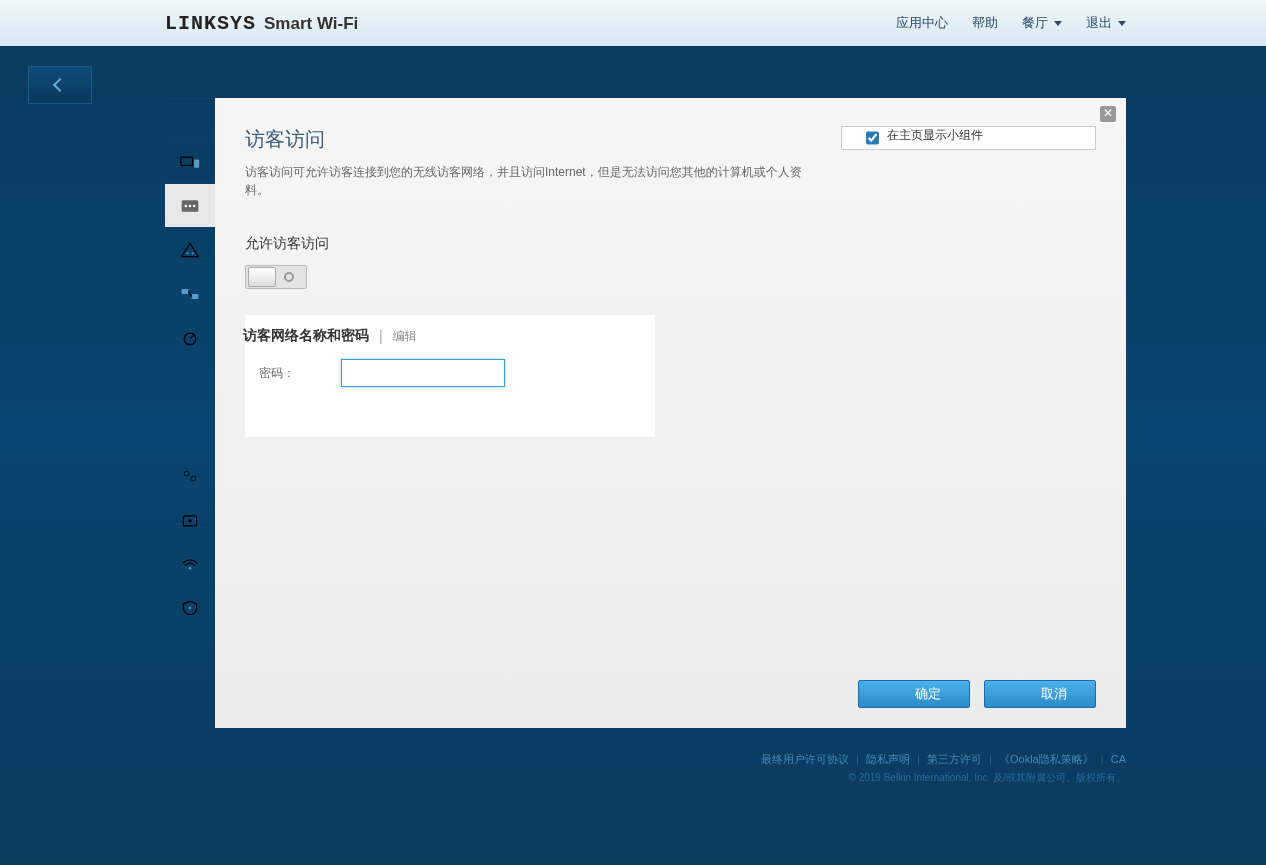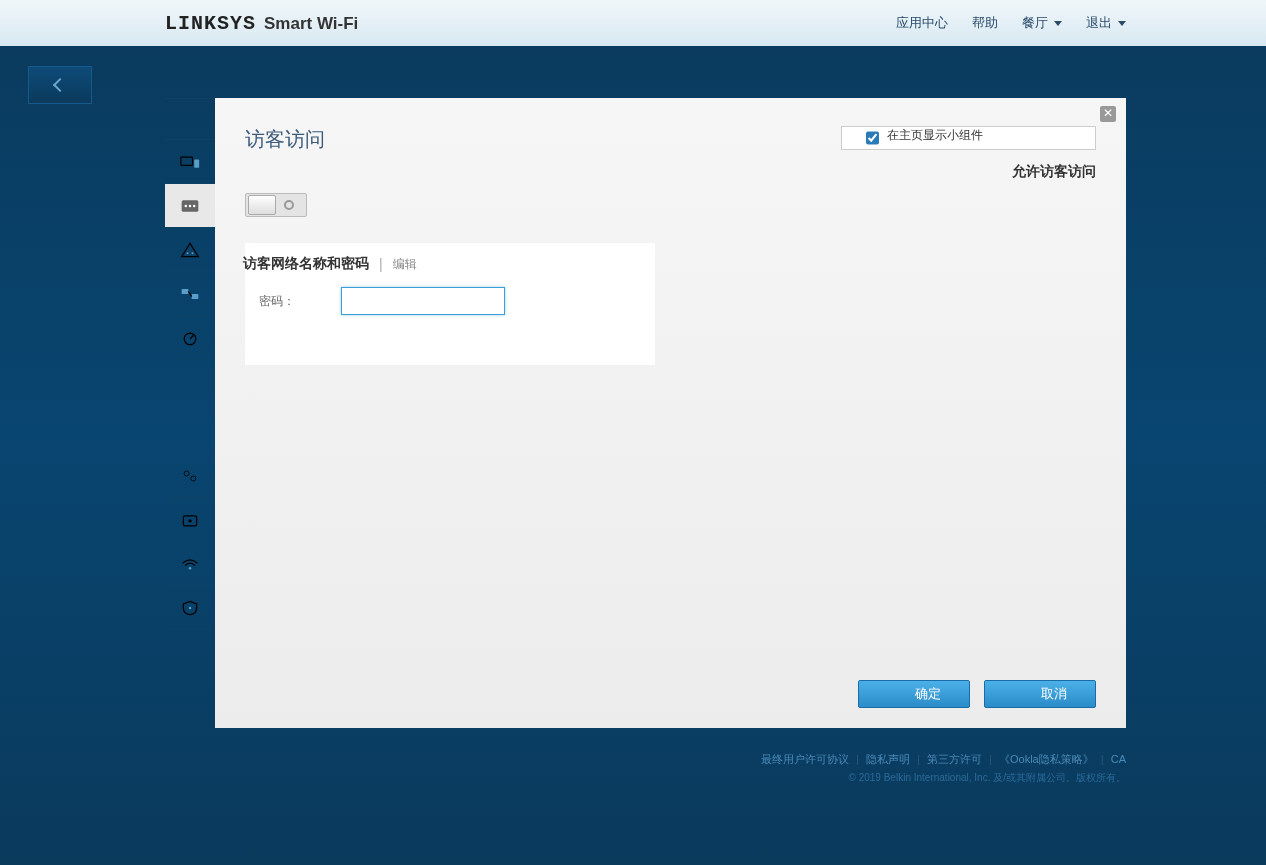--- a/index.html
+++ b/index.html
@@ -155,24 +155,23 @@
 .panel-desc {
   font-size: 12px;
   color: #666;
   max-width: 560px;
   line-height: 1.5;
   margin-bottom: 36px;
 }
 
 .section-title {
   font-size: 14px;
-  font-weight: bold;
+  font-weight: normal;
   color: #333;
   margin-bottom: 12px;
-  text-align: right;
 }
 
 
 .toggle {
   width: 62px;
   height: 24px;
   background: #e4e4e4;
   border: 1px solid #bbb;
   border-radius: 2px;
   display: flex;
@@ -368,20 +367,21 @@
 
     <div class="panel-header">
       <div>
         <div class="panel-title">访客访问</div>
       </div>
       <label class="widget-check-wrap">
         <input type="checkbox" checked="" style="">
         <span>在主页显示小组件</span>
       </label>
     </div>
+    <div class="panel-desc">访客访问可允许访客连接到您的无线访客网络，并且访问Internet，但是无法访问您其他的计算机或个人资料。</div>
 
     <div class="section-title">允许访客访问</div>
     <div class="toggle">
       <div class="toggle-knob"></div>
       <div class="toggle-circle"></div>
     </div>
 
     <div class="cred-box">
       <div class="cred-header">
         <span>访客网络名称和密码</span>

